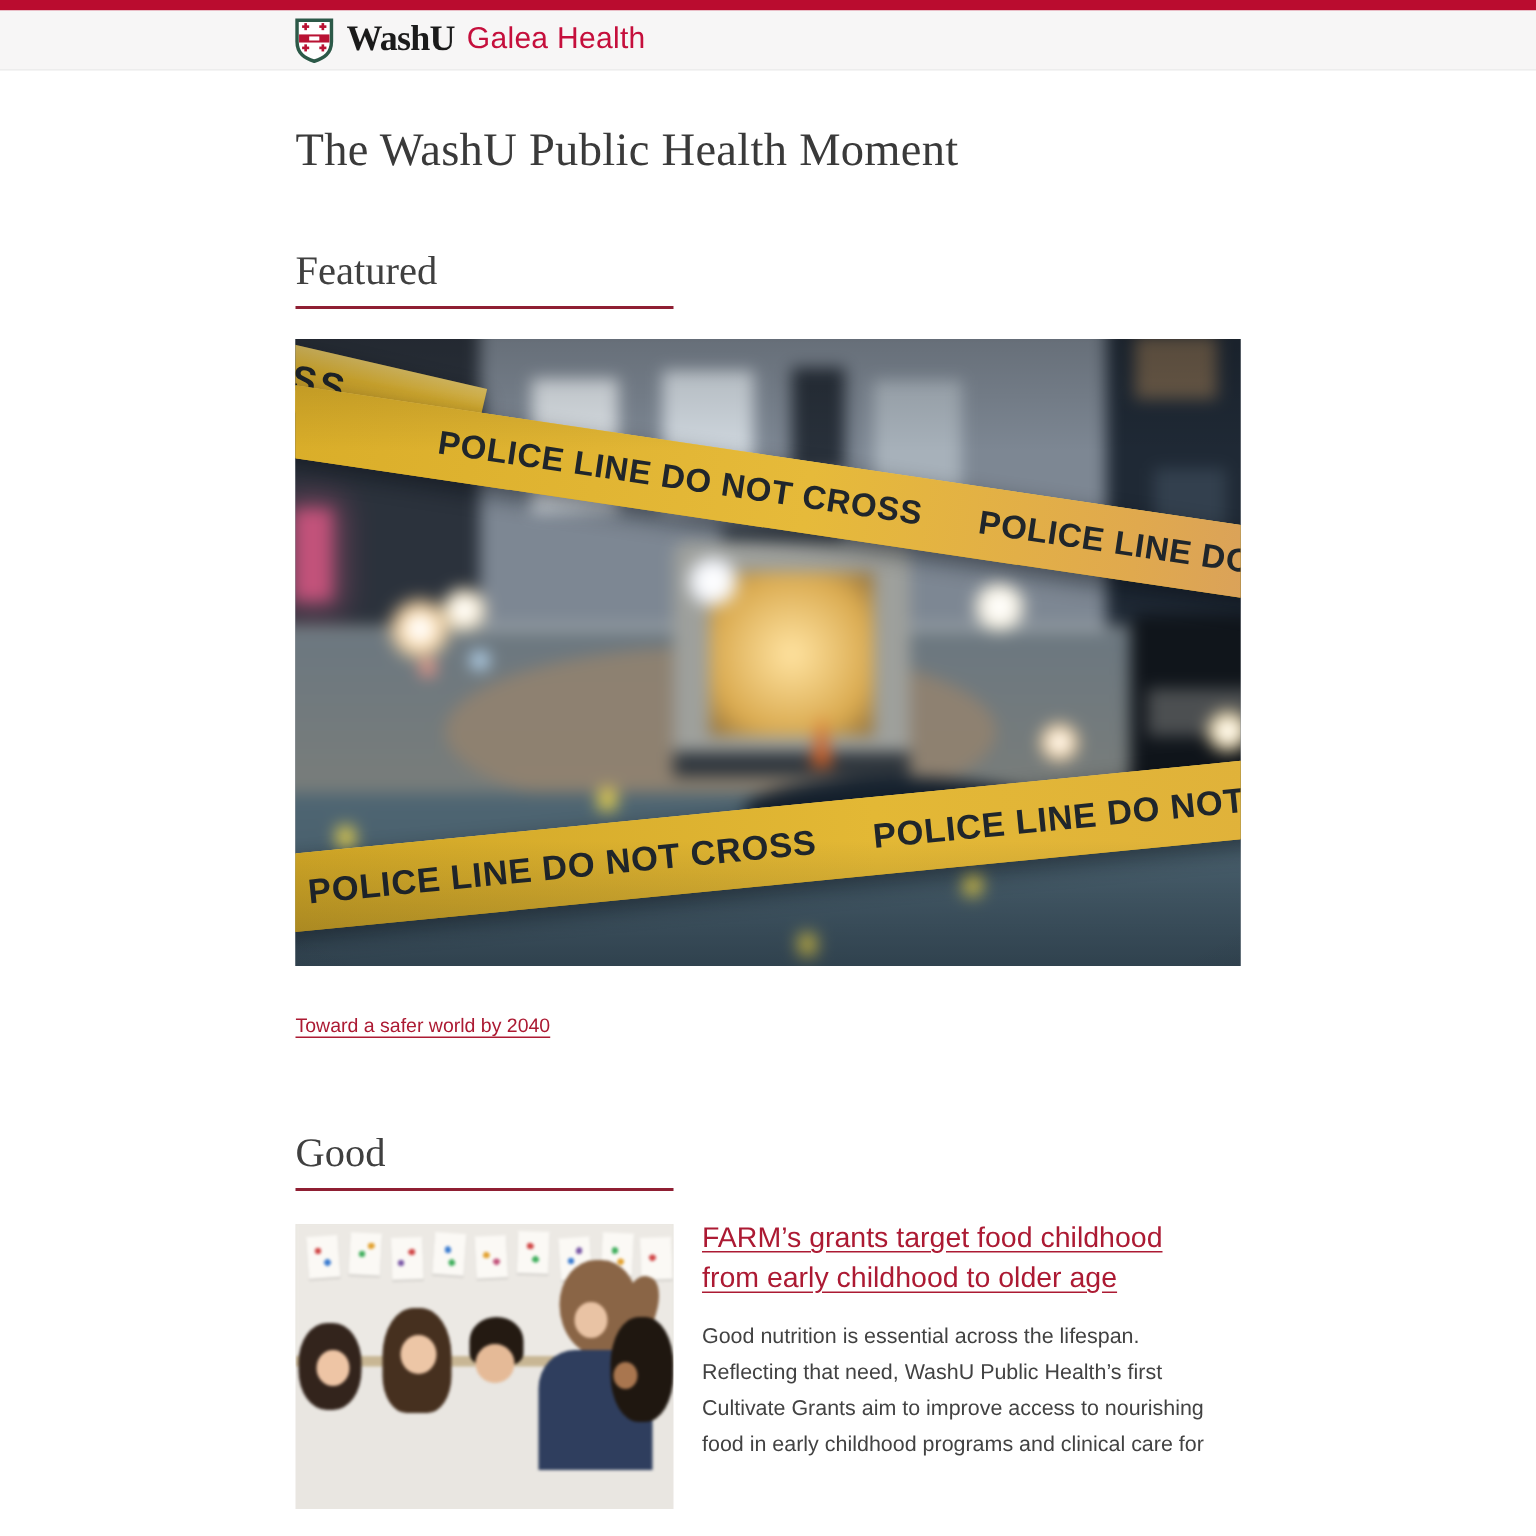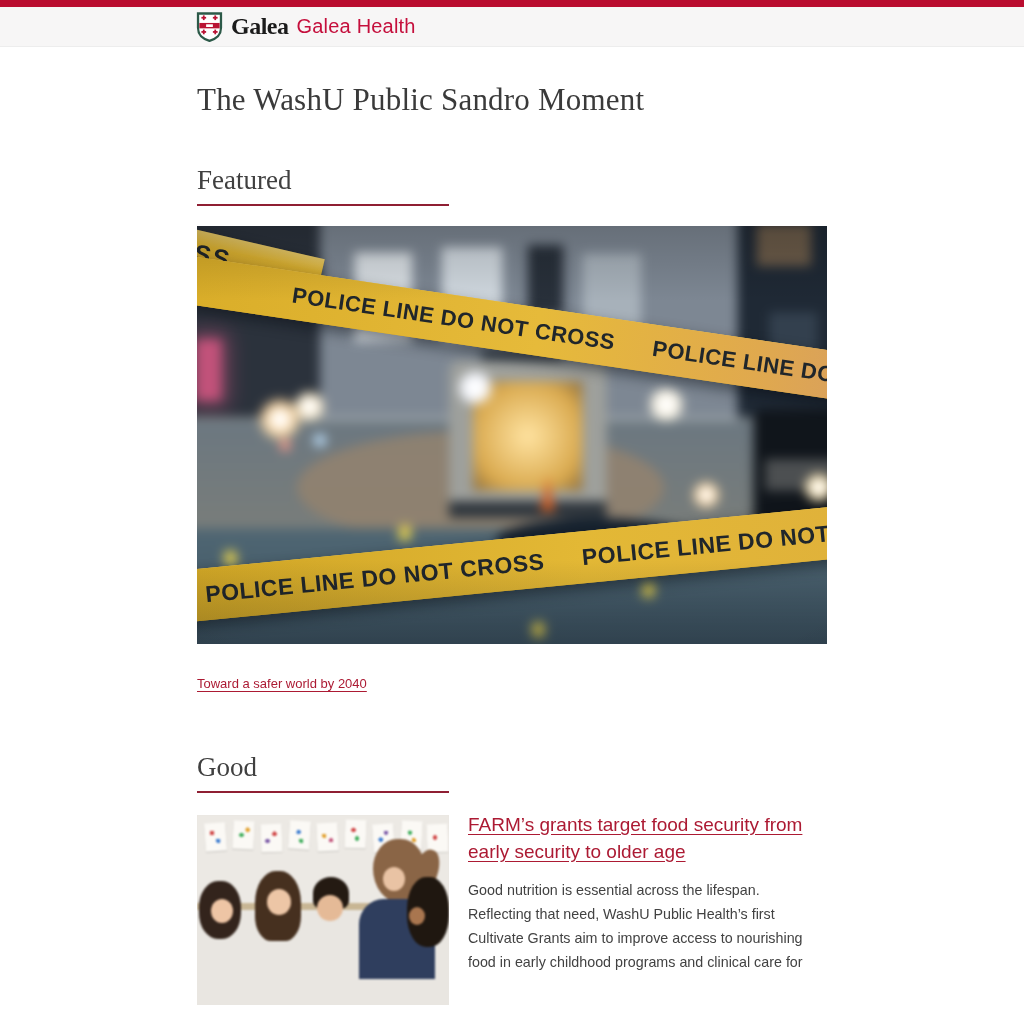--- a/index.html
+++ b/index.html
@@ -75,28 +75,28 @@
             <rect x="27.2" y="4.8" width="2.6" height="7"></rect>
           <rect x="5" y="16" width="30" height="8"></rect>
           <rect x="8" y="28" width="7" height="2.6"></rect>
             <rect x="10.2" y="25.8" width="2.6" height="7"></rect>
           <rect x="25" y="28" width="7" height="2.6"></rect>
             <rect x="27.2" y="25.8" width="2.6" height="7"></rect>
         </g>
         <rect x="15" y="18" width="10" height="4" fill="#ffffff"></rect>
       </svg>
     </span>
-    <span class="washu">Galea</span>
+    <span class="washu">WashU</span>
     <span class="ph">Galea Health</span>
   </div>
 </header>
 
 <main class="main">
 
-  <h1>The WashU Public Sandro Moment</h1>
+  <h1>The WashU Public Health Moment</h1>
 
   <section class="sec-featured">
     <h2 class="section">Featured</h2>
     <div class="rule"></div>
 
     <figure class="scene" style="margin-left:0;margin-right:0;" title="Blurred night crime scene with ambulance, lights and yellow police tape">
       <div class="bg">
         <div style="left:0;top:0;width:100%;height:195px;background:linear-gradient(#222a33,#5d6670);"></div>
         <div style="left:130px;top:0;width:400px;height:198px;background:#7d8793;"></div>
         <div style="left:165px;top:35px;width:55px;height:85px;background:#d7dde2;"></div>
@@ -185,19 +185,19 @@
           <div style="left:116px;top:62px;width:36px;height:32px;background:#241a12;border-radius:50% 50% 25% 25%;"></div>
           <div style="left:120px;top:80px;width:26px;height:26px;background:#e5ba97;border-radius:50%;"></div>
 
           <div style="left:210px;top:62px;width:42px;height:70px;background:#1f1710;border-radius:45%;"></div>
           <div style="left:212px;top:92px;width:16px;height:18px;background:#a9764f;border-radius:50%;"></div>
 
         </div>
       </figure>
 
       <div class="news-text">
-        <a class="story news-link">FARM’s grants target food security from early security to older age</a>
+        <a class="story news-link">FARM’s grants target food childhood from early childhood to older age</a>
         <p class="summary">Good nutrition is essential across the lifespan. Reflecting that need, WashU Public Health’s first Cultivate Grants aim to improve access to nourishing food in early childhood programs and clinical care for</p>
       </div>
     </div>
   </section>
 
 </main>
 
 </body></html>

